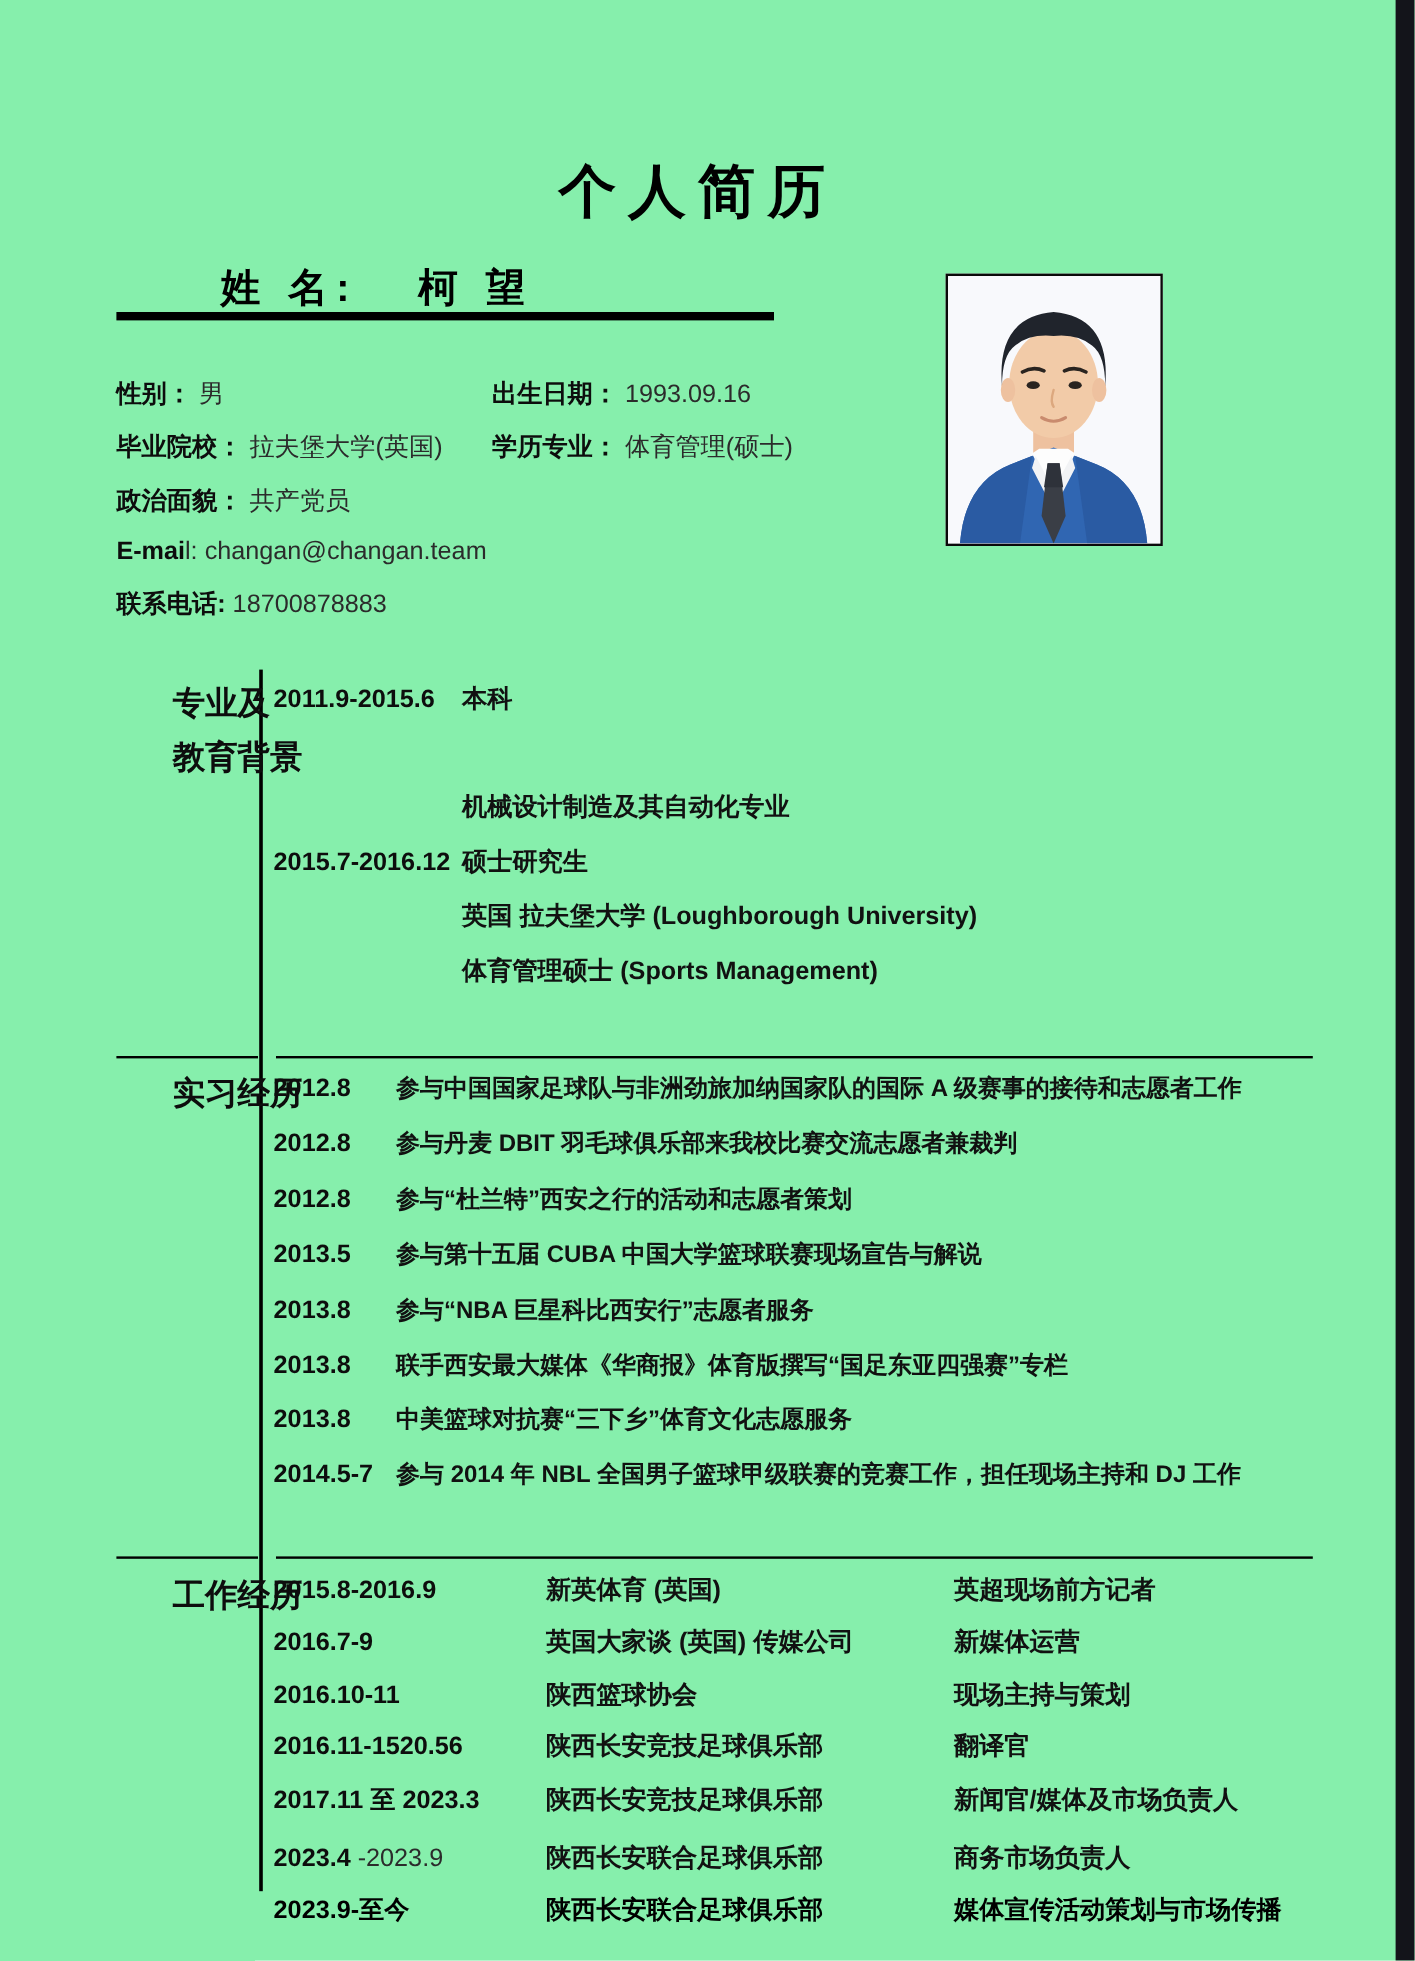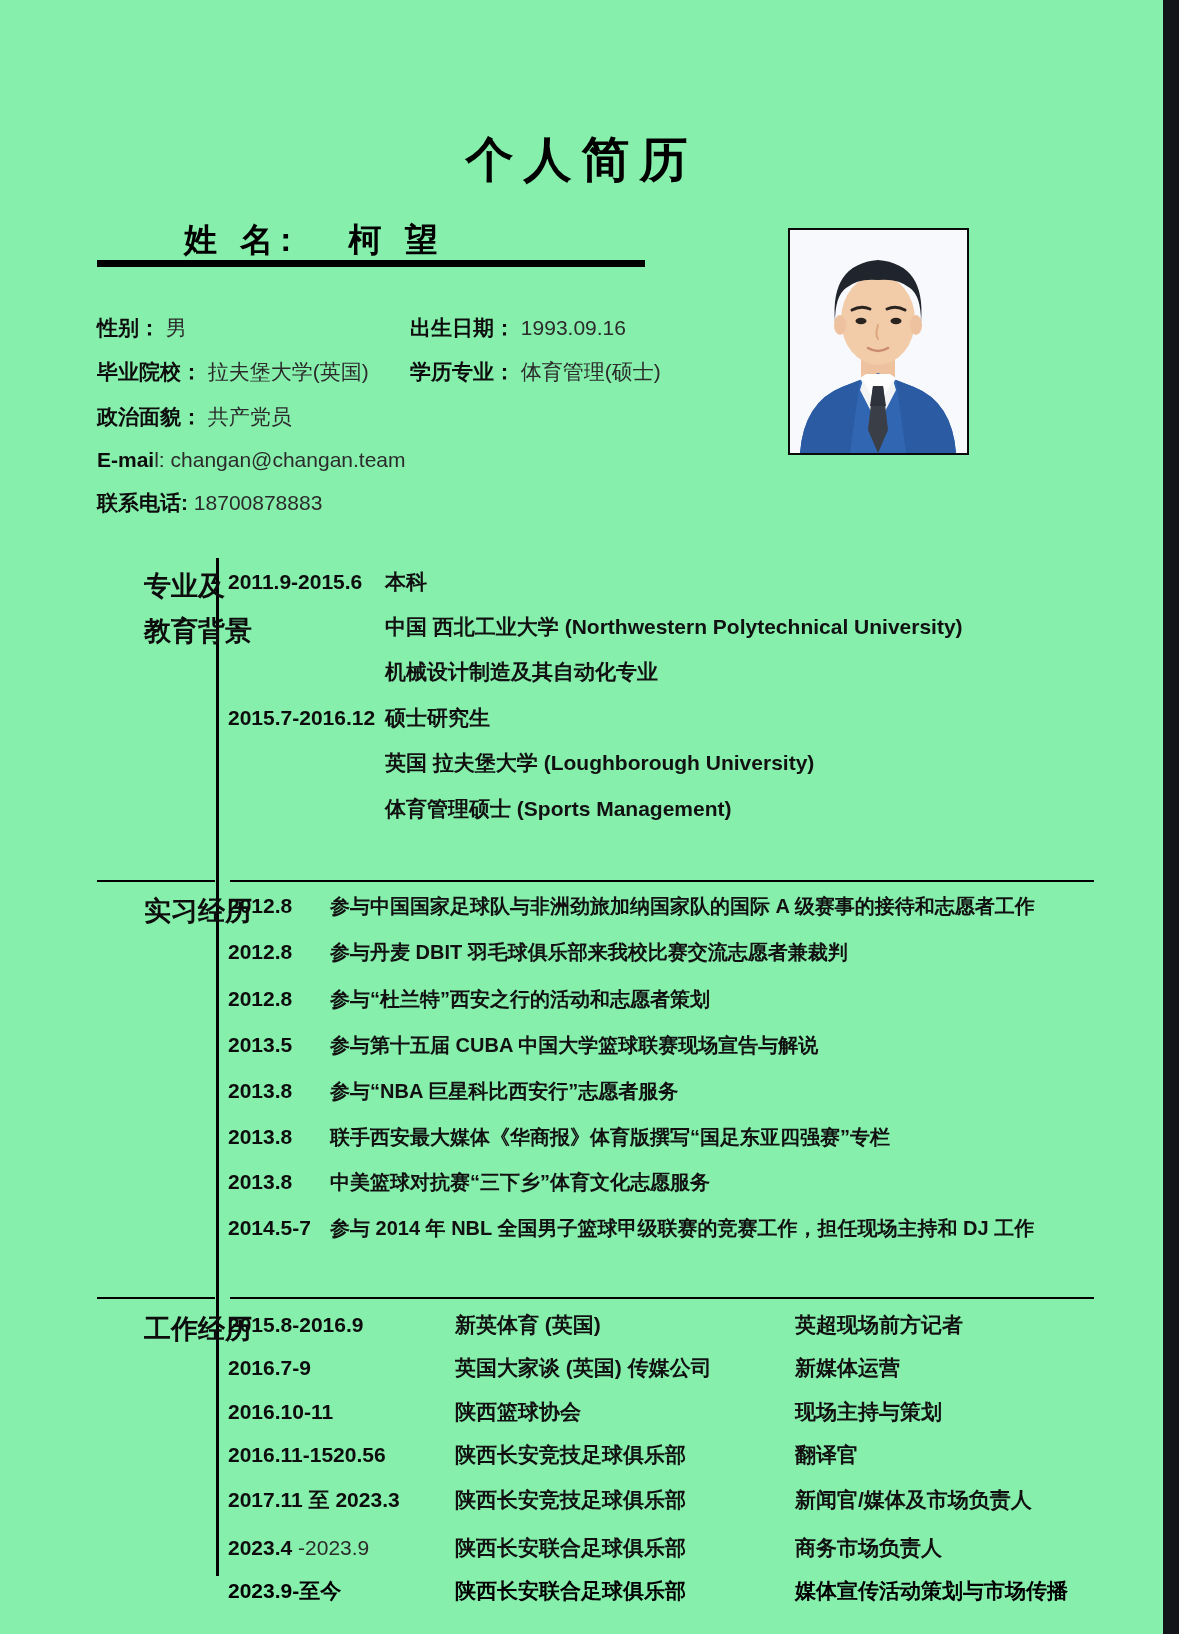--- a/index.html
+++ b/index.html
@@ -139,23 +139,20 @@
   </div>
 
   <div class="v-rule"></div>
 
   <div class="sec-label" style="top:568px;">专业及</div>
   <div class="sec-label" style="top:613px;">教育背景</div>
 
   <div class="edu-row" style="top:568px;">
     <span class="date edu-date">2011.9-2015.6</span><span class="edu-text">本科</span>
   </div>
-  <div class="edu-row" style="top:613px;">
-    <span class="date edu-date"></span><span class="edu-text">中国 西北工业大学 (Northwestern Polytechnical University)</span>
-  </div>
   <div class="edu-row" style="top:658px;">
     <span class="date edu-date"></span><span class="edu-text">机械设计制造及其自动化专业</span>
   </div>
   <div class="edu-row" style="top:704px;">
     <span class="date edu-date">2015.7-2016.12</span><span class="edu-text">硕士研究生</span>
   </div>
   <div class="edu-row" style="top:749px;">
     <span class="date edu-date"></span><span class="edu-text">英国 拉夫堡大学 (Loughborough University)</span>
   </div>
   <div class="edu-row" style="top:795px;">

